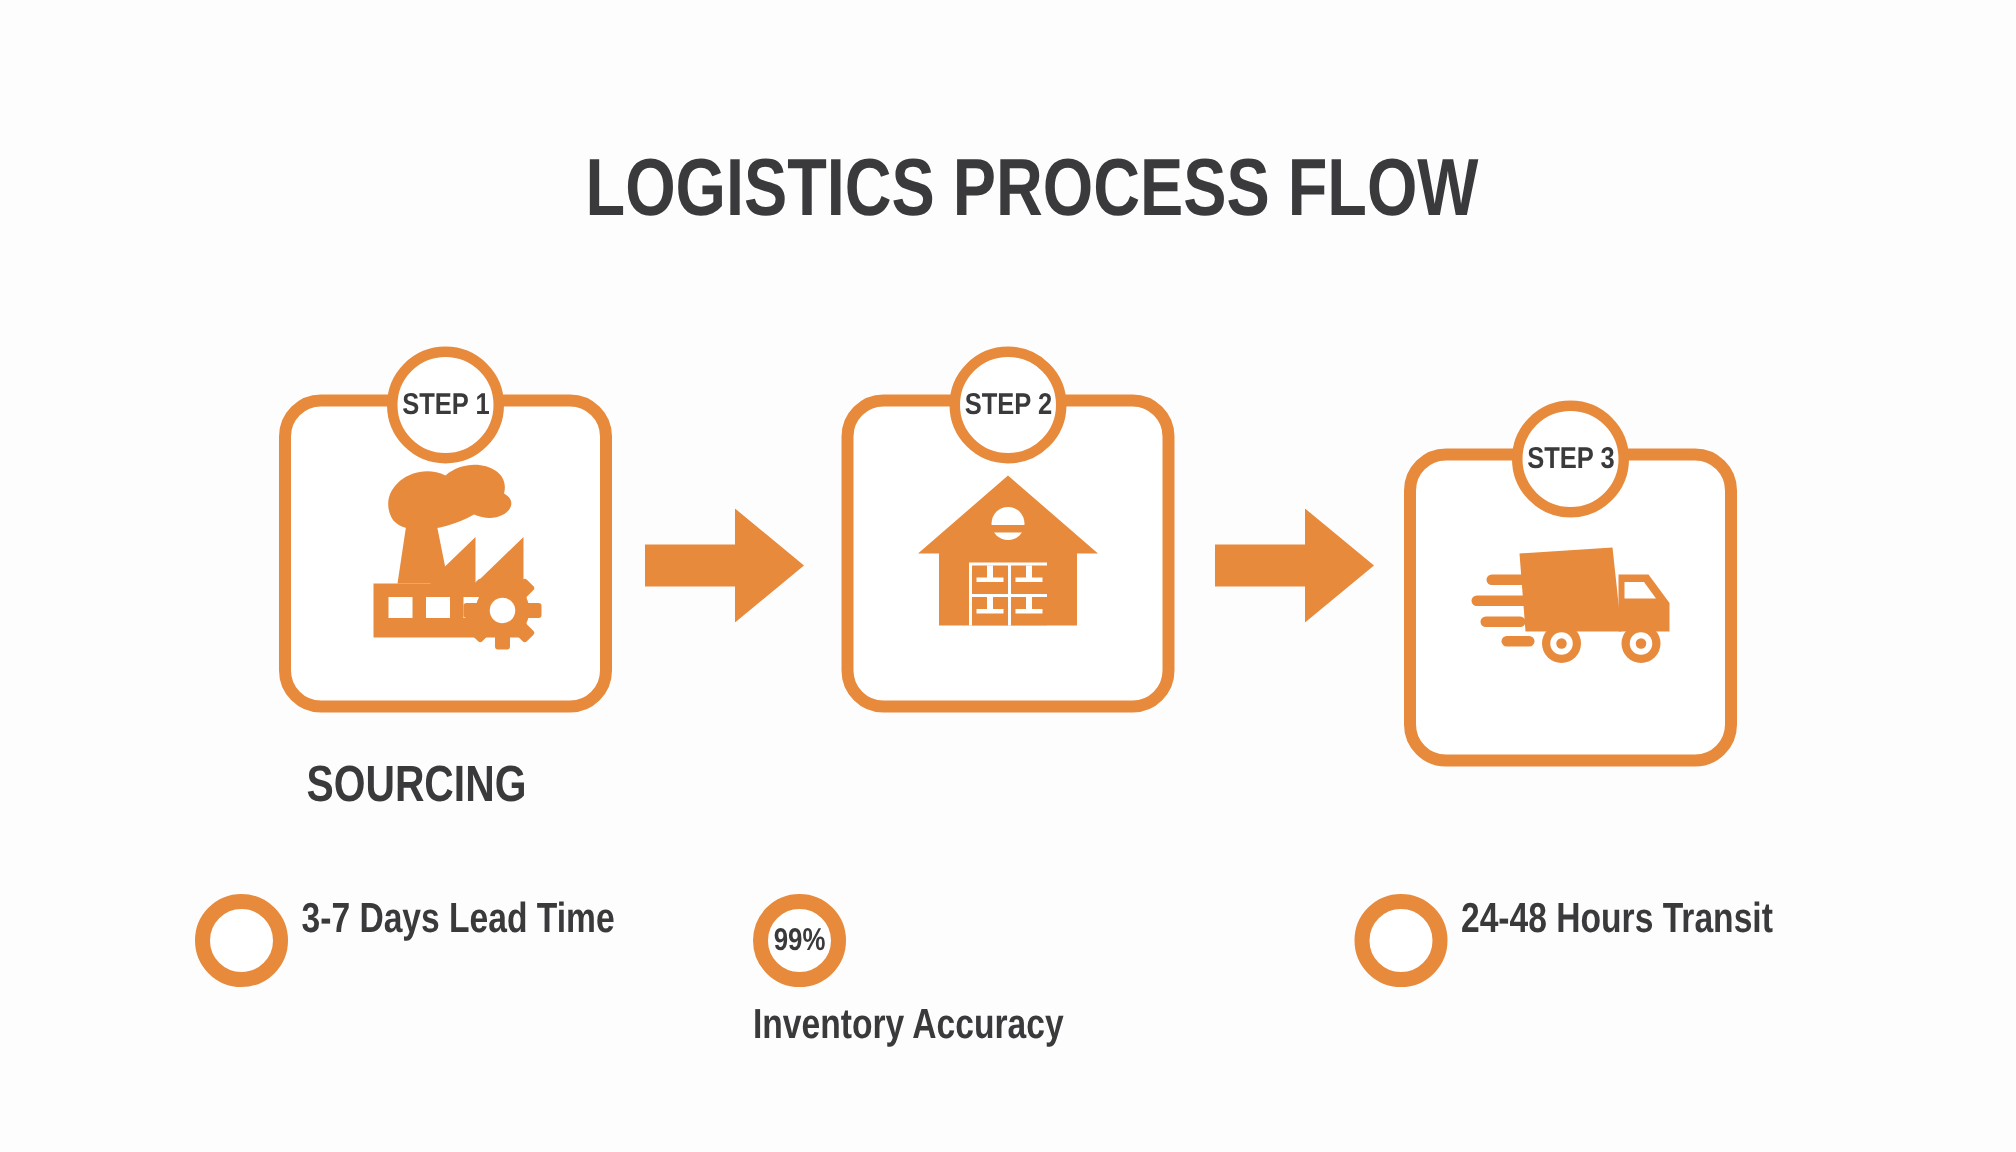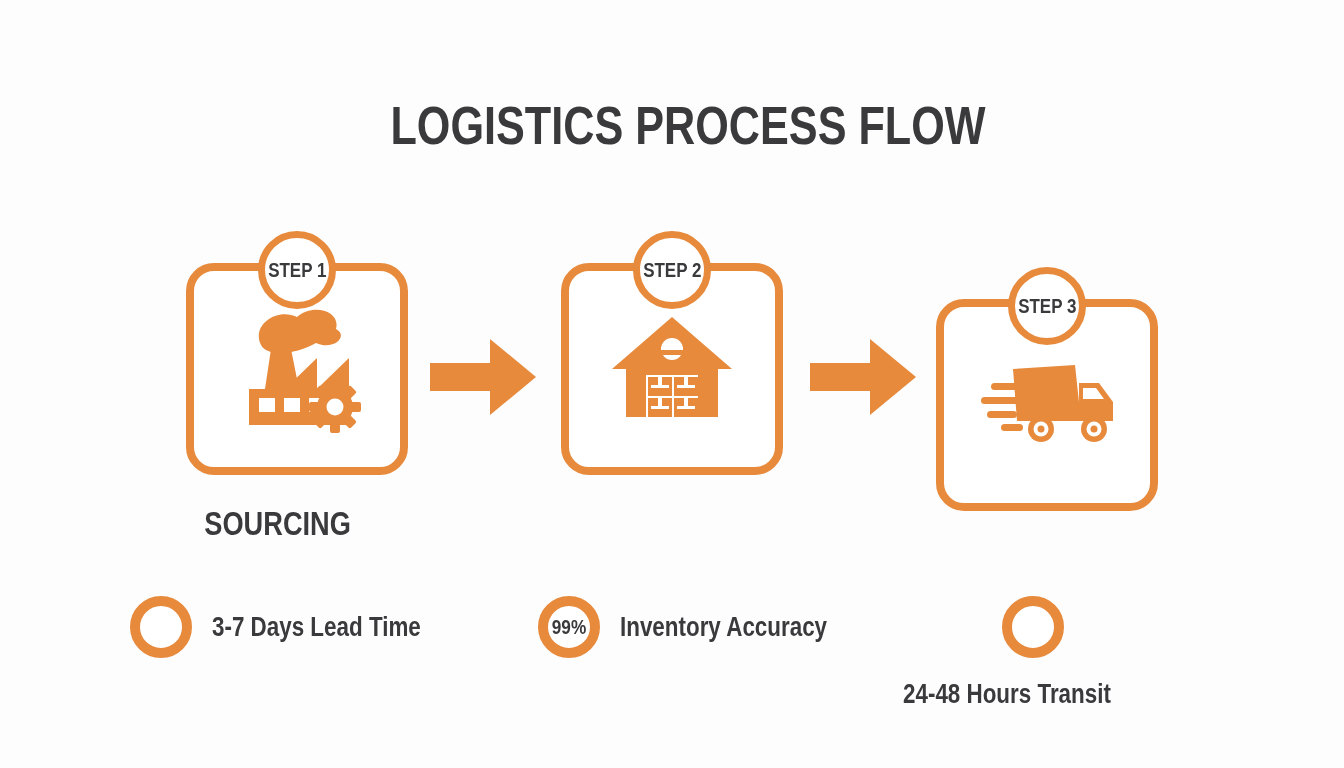--- a/index.html
+++ b/index.html
@@ -65,25 +65,25 @@
   }
 
   
   .flow-arrow{position:absolute;top:339px;color:var(--accent);}
   .flow-arrow.a1{left:430px;}
   .flow-arrow.a2{left:810px;}
 
   
   .stat{
     position:absolute;top:596px;height:62px;
-    display:flex;align-items:center;gap:20px;
+    display:flex;gap:9px;
   }
   .stat.k1{left:130px;}
-  .stat.k2{left:538px;}
-  .stat.k3{left:903px;flex-direction:column;}
+  .stat.k2{left:502px;flex-direction:column;}
+  .stat.k3{left:903px;}
   .stat-ring{
     width:62px;height:62px;border-radius:50%;
     border:10px solid var(--accent);background:#fff;
     display:flex;align-items:center;justify-content:center;flex:none;
   }
   .stat-ring-value{
     display:inline-block;font-size:21px;font-weight:700;color:var(--text);
     transform:scaleX(0.82);white-space:nowrap;
   }
   .stat-label{

